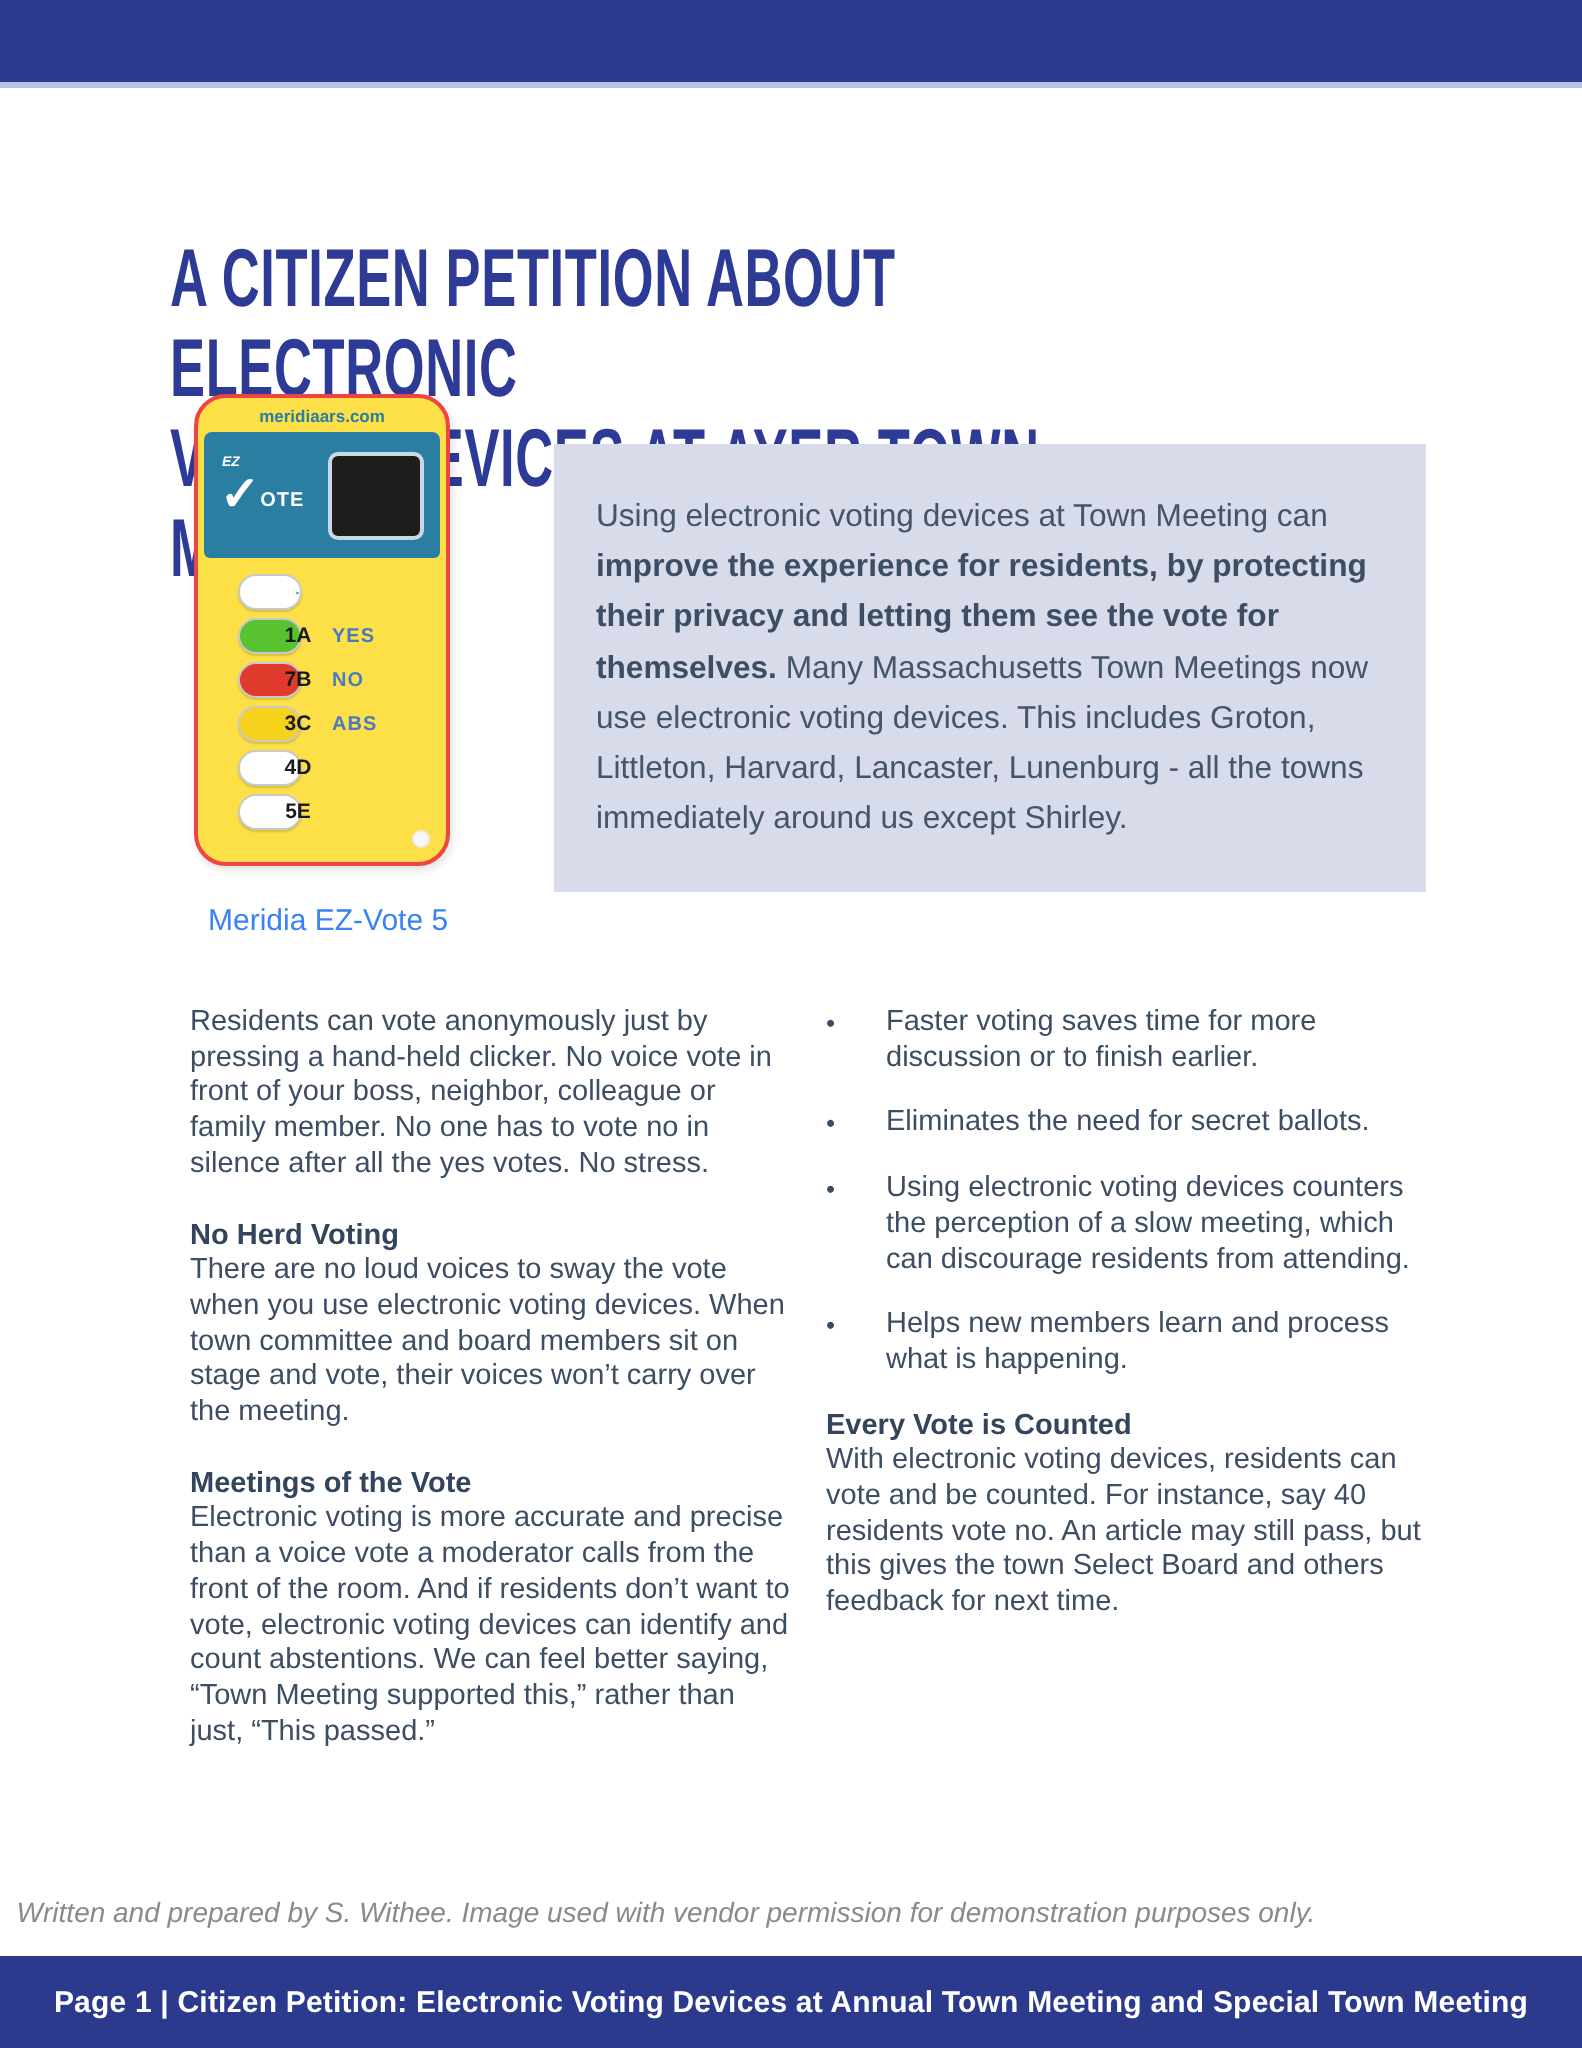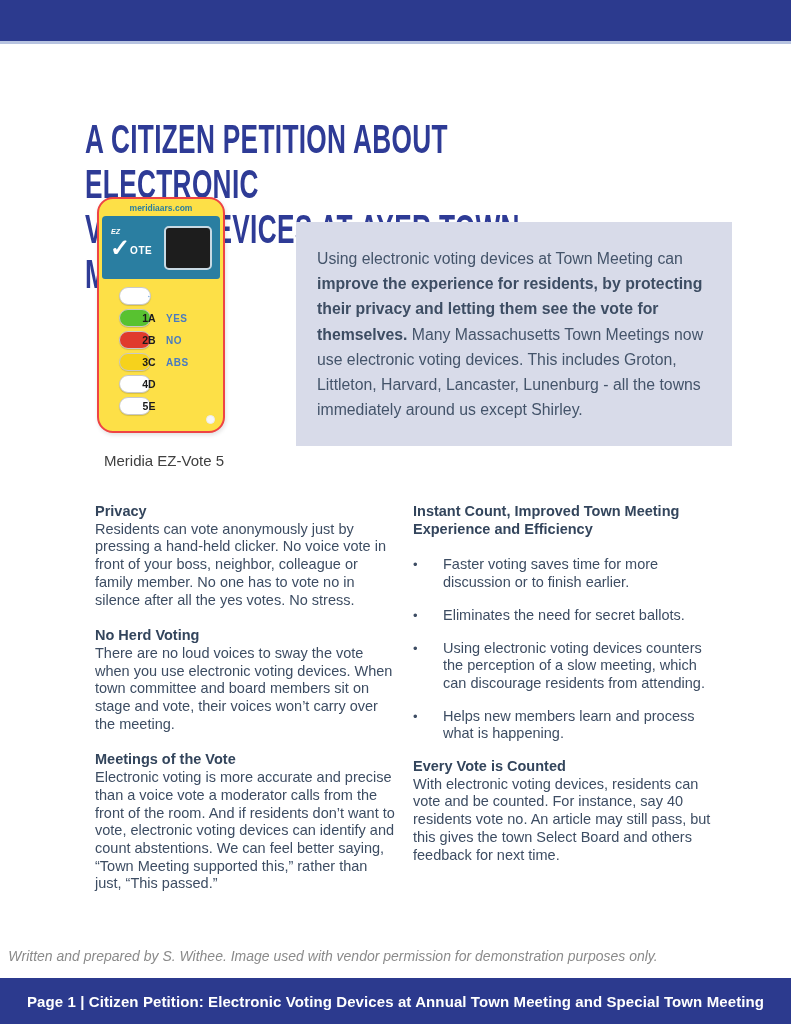--- a/index.html
+++ b/index.html
@@ -102,21 +102,21 @@
     font-size: 10px; font-weight: 700;
     color: #4a7bc0; letter-spacing: 0.5px;
   }
   .device-dot {
     position: absolute; right: 8px; bottom: 7px;
     width: 9px; height: 9px; border-radius: 50%;
     border: 1px solid #ececec; background: #f7f7f7;
   }
   .caption {
     position: absolute; left: 104px; top: 452px;
-    font-size: 15px; color: #404040;
+    font-size: 15px; color: #3b82f6;
   }
   
   .intro-box {
     position: absolute; left: 277px; top: 222px;
     width: 436px; min-height: 223px;
     background: #d8dbe9;
     padding: 24px 21px;
     font-size: 15.8px; line-height: 25.2px;
     color: #44546a;
   }
@@ -181,60 +181,58 @@
             <path d="M1 19 L23 10 L1 1 L1 8 L16 10 L1 12 Z" fill="#3b82d0"></path>
           </svg>
         </span>
         <span class="side-label"></span>
       </div>
       <div class="btn-row">
         <span class="pill" style="background: rgb(88, 194, 48);">1A</span>
         <span class="side-label" style="color: rgb(74, 123, 192);">YES</span>
       </div>
       <div class="btn-row">
-        <span class="pill" style="background: rgb(224, 58, 45);">2B</span>
+        <span class="pill" style="background: rgb(224, 58, 45);">7B</span>
         <span class="side-label" style="color: rgb(74, 123, 192);">NO</span>
       </div>
       <div class="btn-row">
         <span class="pill" style="background: rgb(246, 210, 28);">3C</span>
         <span class="side-label" style="color: rgb(74, 123, 192);">ABS</span>
       </div>
       <div class="btn-row">
         <span class="pill">4D</span>
       </div>
       <div class="btn-row">
         <span class="pill">5E</span>
       </div>
     </div>
     <div class="device-dot"></div>
   </div>
 
   <div class="caption">Meridia EZ-Vote 5</div>
 
-  <div class="intro-box" style="background: rgb(216, 219, 233); color: rgb(68, 84, 106); margin-left: 19px;">
+  <div class="intro-box" style="background: rgb(216, 219, 233); color: rgb(68, 84, 106);">
     <span>Using electronic voting devices at Town Meeting can </span><b>improve the experience for residents, by protecting their privacy and letting them see the vote for themselves.</b><span> Many Massachusetts Town Meetings now use electronic voting devices. This includes Groton, Littleton, Harvard, Lancaster, Lunenburg - all the towns immediately around us except Shirley.</span>
   </div>
 
   <div class="cols">
     <div class="col">
       <section>
-        <h3>Privacy</h3>
         <p>Residents can vote anonymously just by pressing a hand-held clicker. No voice vote in front of your boss, neighbor, colleague or family member. No one has to vote no in silence after all the yes votes. No stress.</p>
       </section>
       <section>
         <h3>No Herd Voting</h3>
         <p>There are no loud voices to sway the vote when you use electronic voting devices. When town committee and board members sit on stage and vote, their voices won’t carry over the meeting.</p>
       </section>
       <section>
         <h3>Meetings of the Vote</h3>
         <p>Electronic voting is more accurate and precise than a voice vote a moderator calls from the front of the room. And if residents don’t want to vote, electronic voting devices can identify and count abstentions.  We can feel better saying, “Town Meeting supported this,” rather than just, “This passed.”</p>
       </section>
     </div>
     <div class="col">
-      <h3 class="two-line-head">Instant Count, Improved Town Meeting Experience and Efficiency</h3>
       <div class="bullet-item">
         <span class="bullet-dot">•</span>
         <p class="bullet-text">Faster voting saves time for more discussion or to finish earlier.</p>
       </div>
       <div class="bullet-item">
         <span class="bullet-dot">•</span>
         <p class="bullet-text">Eliminates the need for secret ballots.</p>
       </div>
       <div class="bullet-item">
         <span class="bullet-dot">•</span>

